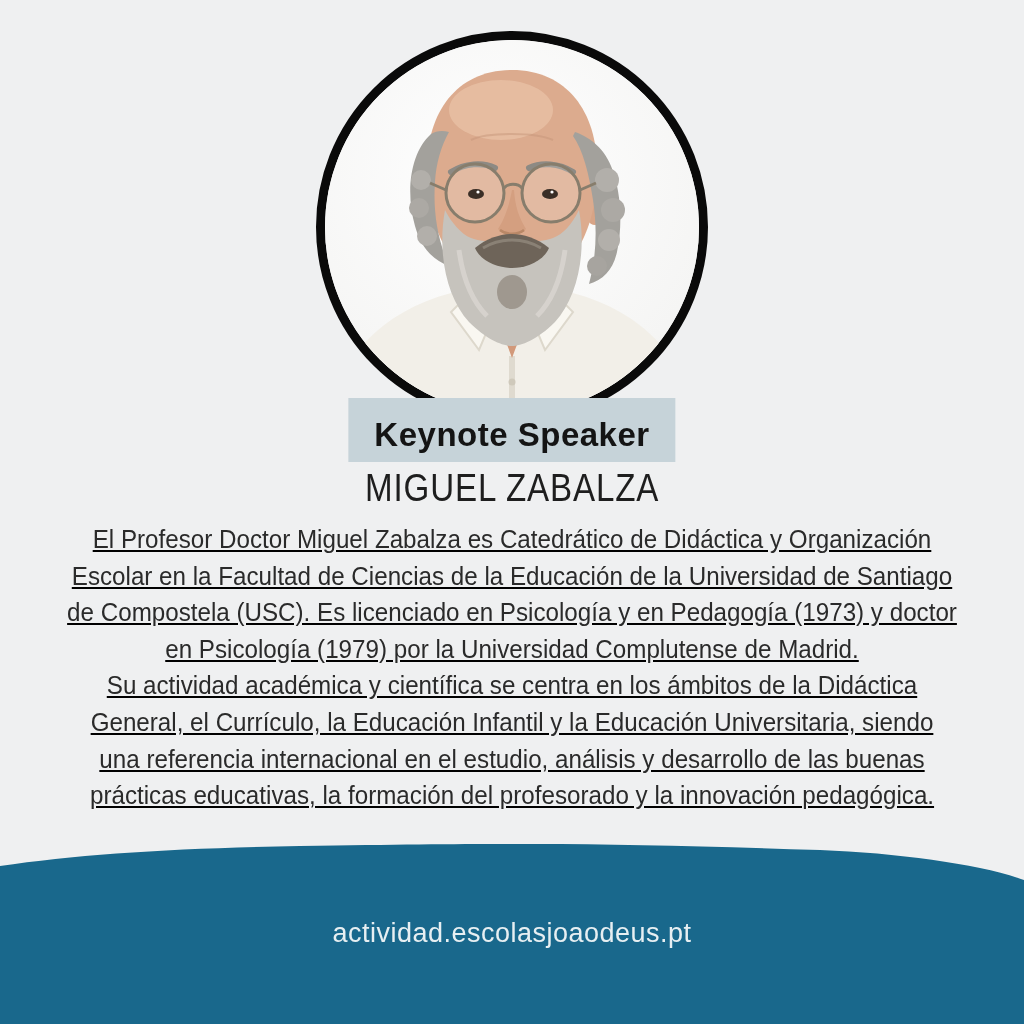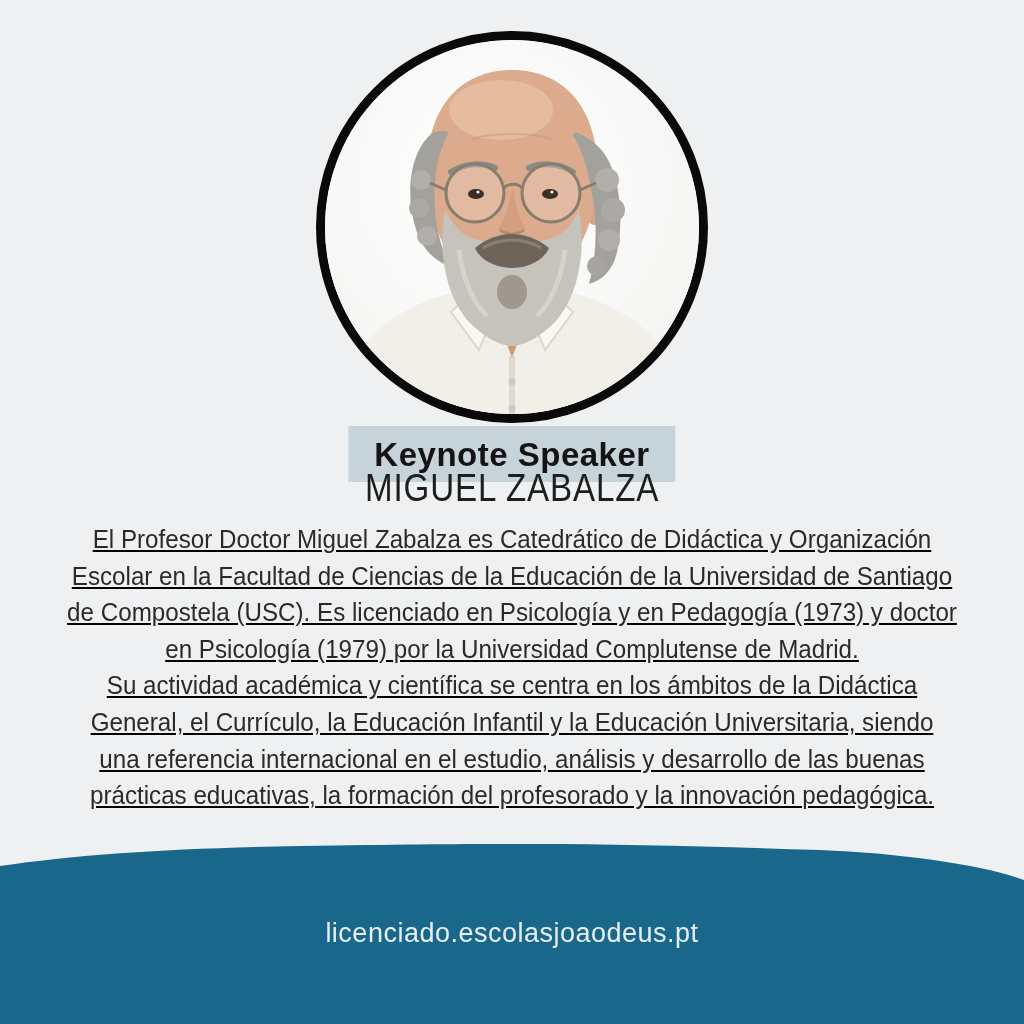--- a/index.html
+++ b/index.html
@@ -26,25 +26,25 @@
     border-radius: 50%;
     overflow: hidden;
     background: #fbfbfb;
     z-index: 1;
   }
   .photo-wrap svg { display: block; width: 100%; height: 100%; }
 
   
   .badge {
     position: absolute;
-    top: 426px;
+    top: 398px;
     left: 50%;
     transform: translateX(-50%);
     background: #c6d3d9;
-    padding: 10px 26px 8px 26px;
+    padding: 18px 26px 8px 26px;
     z-index: 2;
   }
   .badge-label {
     font-size: 33px;
     font-weight: bold;
     color: #141414;
     letter-spacing: 0.5px;
     white-space: nowrap;
   }
 
@@ -200,13 +200,13 @@
   <span class="bio-line">una referencia internacional en el estudio, análisis y desarrollo de las buenas</span>
   <span class="bio-line">prácticas educativas, la formación del profesorado y la innovación pedagógica.</span>
 </div>
 
 <div class="wave">
   <svg viewBox="0 0 1024 204" preserveAspectRatio="none" aria-hidden="true">
     <path d="M0,46 C80,34 180,28 300,26 C400,24.5 450,24 512,24 C600,23.5 700,26 820,30 C900,33 984,45 1024,60 L1024,204 L0,204 Z" fill="#19688c"></path>
   </svg>
 </div>
 
-<div class="footer-url">licenciado.escolasjoaodeus.pt</div>
+<div class="footer-url">actividad.escolasjoaodeus.pt</div>
 
 </body></html>

